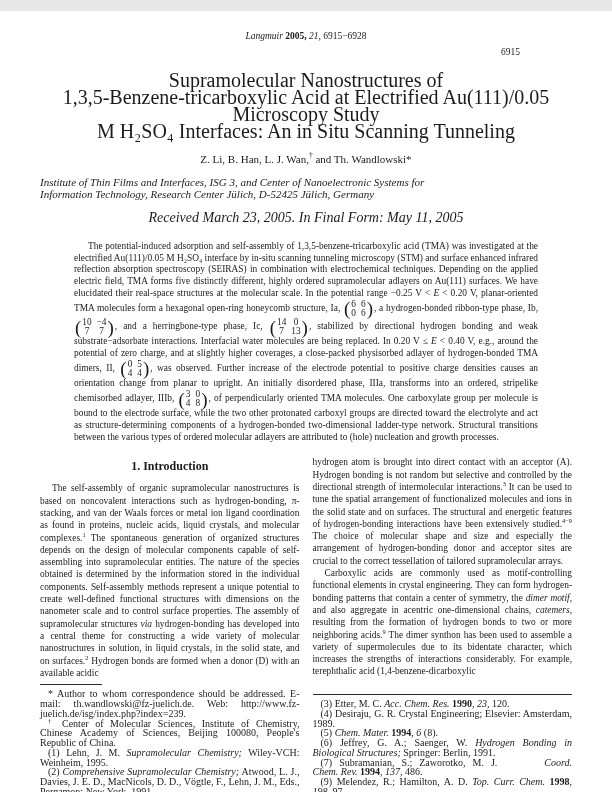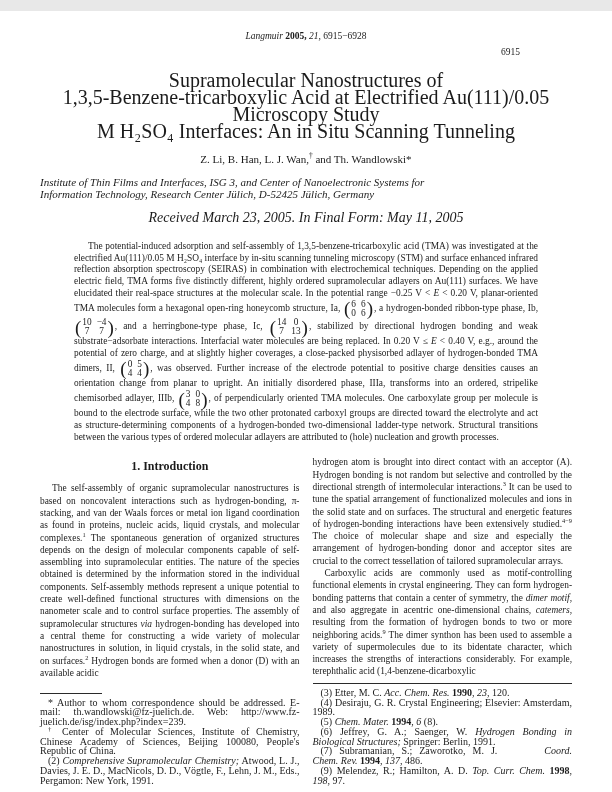--- a/index.html
+++ b/index.html
@@ -110,20 +110,21 @@
 
   <div class="cols">
 
     <div class="col">
       <div class="sechead">1. Introduction</div>
       <p class="body indent"><span>The self-assembly of organic supramolecular nanostructures is based on noncovalent interactions such as hydrogen-bonding, π-stacking, and van der Waals forces or metal ion ligand coordination as found in proteins, nucleic acids, liquid crystals, and molecular complexes.</span><span class="s">1</span><span> The spontaneous generation of organized structures depends on the design of molecular components capable of self-assembling into supramolecular entities. The nature of the species obtained is determined by the information stored in the individual components. Self-assembly methods represent a unique potential to create well-defined functional structures with dimensions on the nanometer scale and to control surface properties. The assembly of supramolecular structures </span><span style="font-style: italic;">via</span><span> hydrogen-bonding has developed into a central theme for constructing a wide variety of molecular nanostructures in solution, in liquid crystals, in the solid state, and on surfaces.</span><span class="s">2</span><span> Hydrogen bonds are formed when a donor (D) with an available acidic</span></p>
       <div class="fnblock">
         <div class="fnrule short"></div>
         <p class="fn"><span>* Author to whom correspondence should be addressed. E-mail: th.wandlowski@fz-juelich.de. Web: http://www.fz-juelich.de/isg/index.php?index=239.</span></p>
         <p class="fn"><span class="s">†</span><span> Center of Molecular Sciences, Institute of Chemistry, Chinese Academy of Sciences, Beijing 100080, People's Republic of China.</span></p>
+        <p class="fn"><span>(1) Lehn, J. M. </span><span style="font-style: italic;">Supramolecular Chemistry;</span><span> Wiley-VCH: Weinheim, 1995.</span></p>
         <p class="fn"><span>(2) </span><span style="font-style: italic;">Comprehensive Supramolecular Chemistry;</span><span> Atwood, L. J., Davies, J. E. D., MacNicols, D. D., Vögtle, F., Lehn, J. M., Eds., Pergamon: New York, 1991.</span></p>
       </div>
     </div>
 
     <div class="col">
       <p class="body"><span>hydrogen atom is brought into direct contact with an acceptor (A). Hydrogen bonding is not random but selective and controlled by the directional strength of intermolecular interactions.</span><span class="s">3</span><span> It can be used to tune the spatial arrangement of functionalized molecules and ions in the solid state and on surfaces. The structural and energetic features of hydrogen-bonding interactions have been extensively studied.</span><span class="s">4−9</span><span> The choice of molecular shape and size and especially the arrangement of hydrogen-bonding donor and acceptor sites are crucial to the correct tessellation of tailored supramolecular arrays.</span></p>
       <p class="body indent"><span>Carboxylic acids are commonly used as motif-controlling functional elements in crystal engineering. They can form hydrogen-bonding patterns that contain a center of symmetry, the </span><span style="font-style: italic;">dimer motif</span><span>, and also aggregate in acentric one-dimensional chains, </span><span style="font-style: italic;">catemers</span><span>, resulting from the formation of hydrogen bonds to two or more neighboring acids.</span><span class="s">9</span><span> The dimer synthon has been used to assemble a variety of supermolecules due to its bidentate character, which increases the strengths of interactions considerably. For example, terephthalic acid (1,4-benzene-dicarboxylic</span></p>
       <div class="fnblock">
         <div class="fnrule full"></div>
         <p class="fn"><span>(3) Etter, M. C. </span><span style="font-style: italic;">Acc. Chem. Res.</span><span> </span><span style="font-weight: bold;">1990</span><span>, </span><span style="font-style: italic;">23</span><span>, 120.</span></p>

